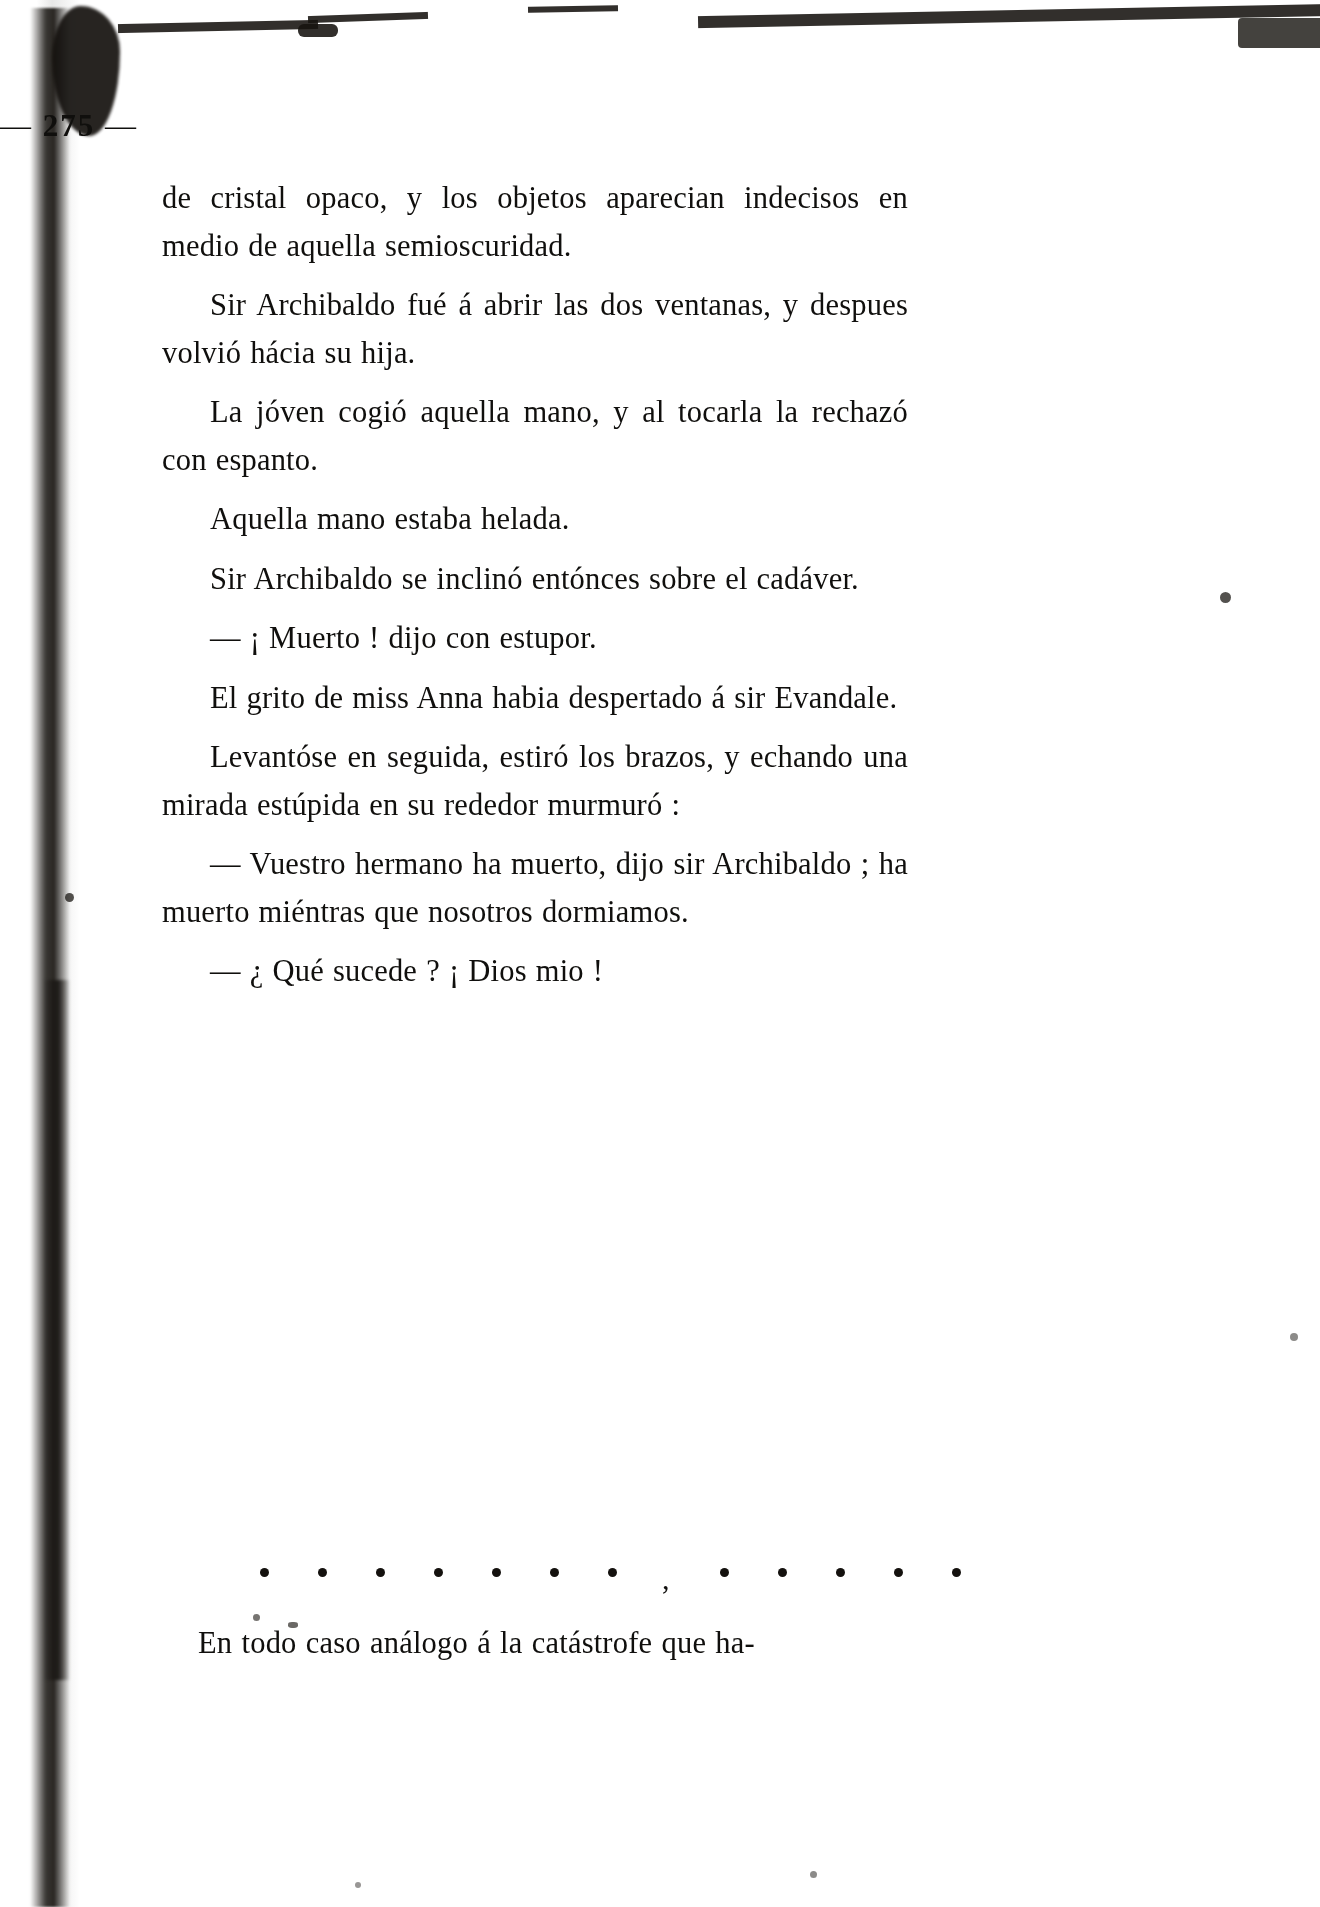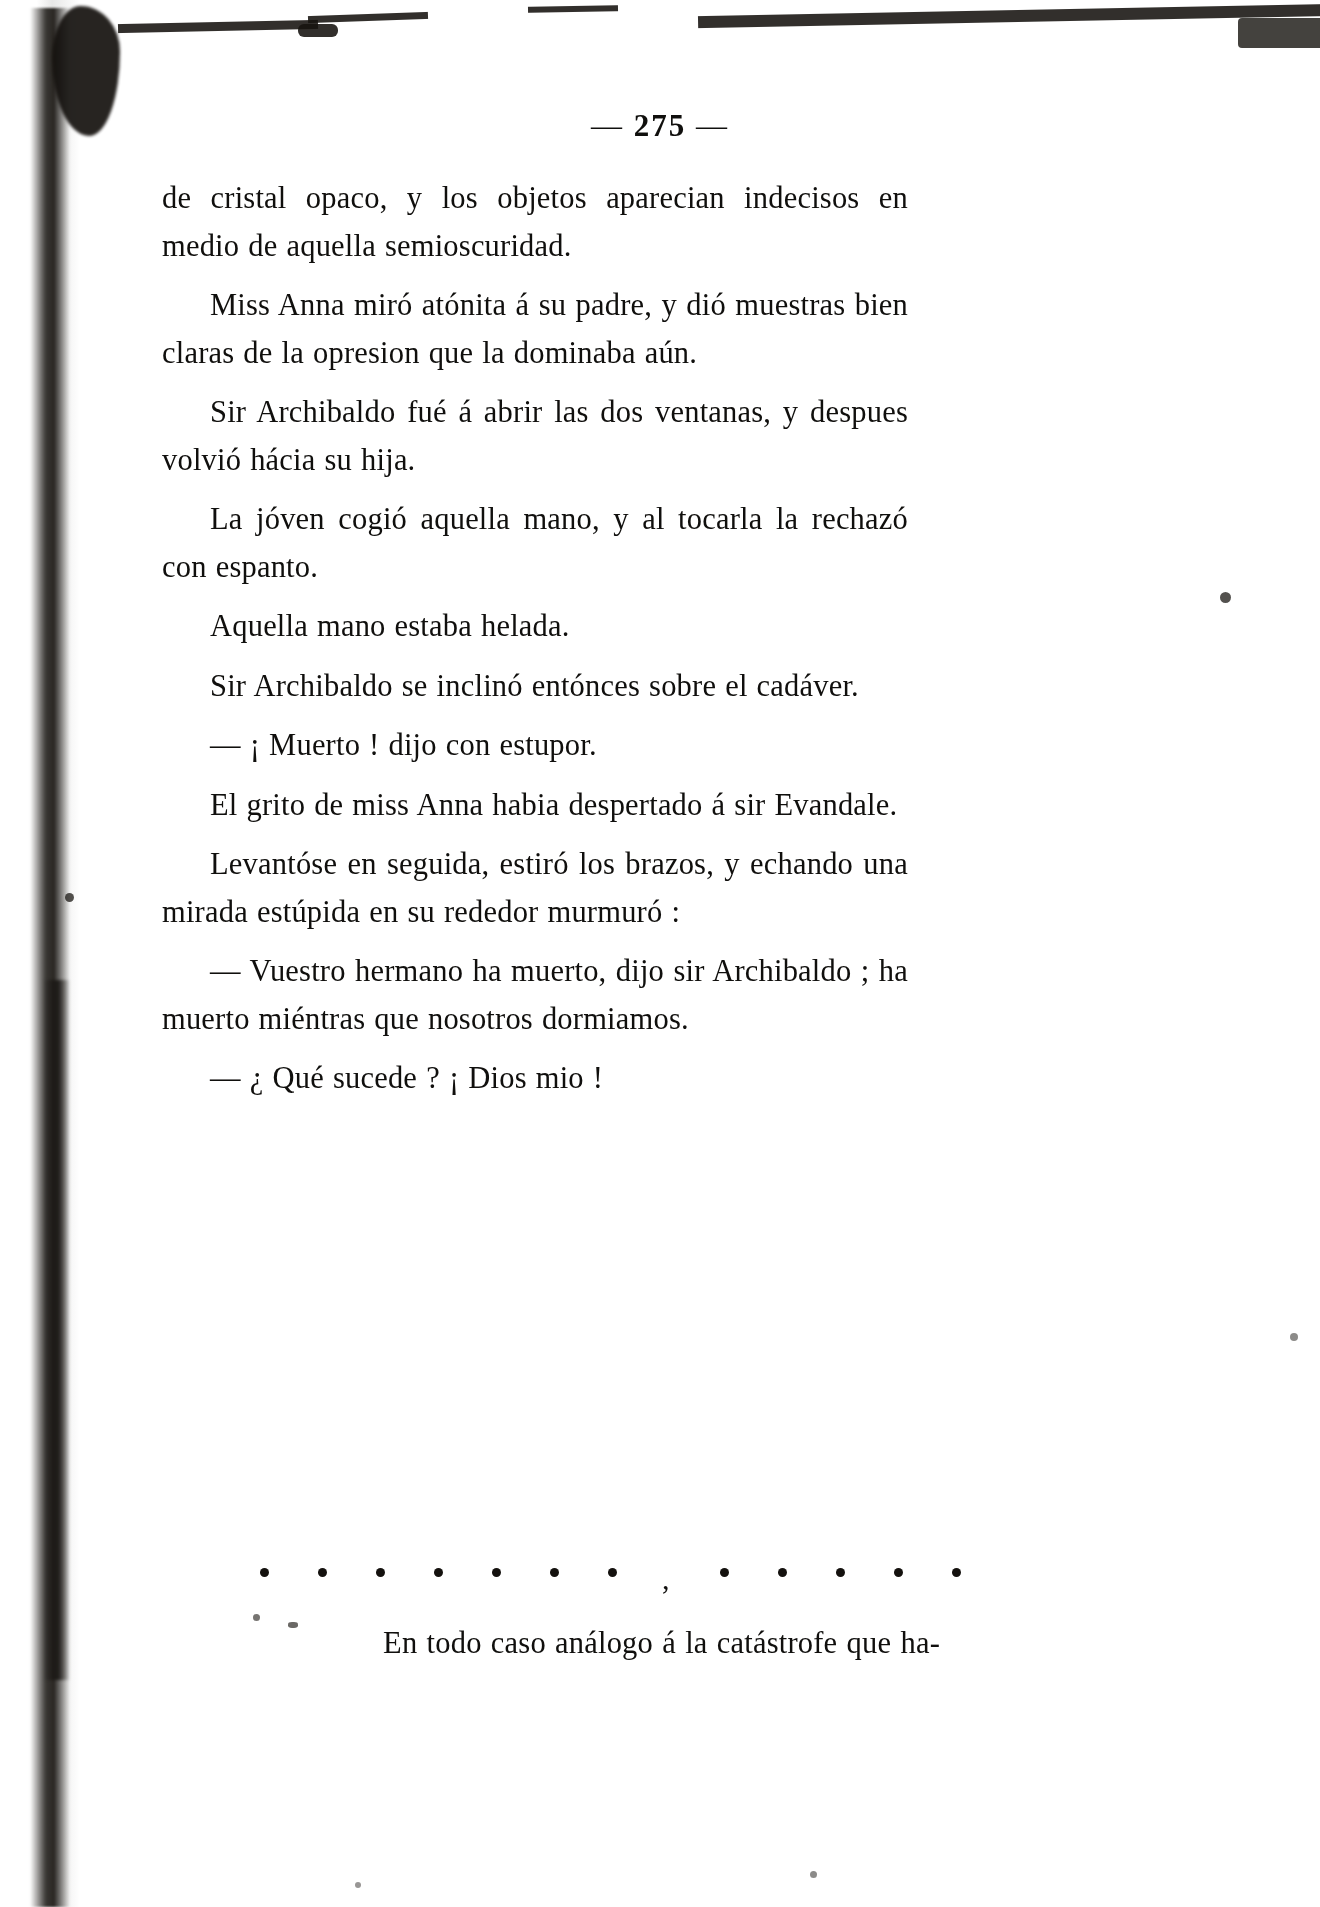--- a/index.html
+++ b/index.html
@@ -84,21 +84,20 @@
     left: 0;
     top: 0;
     width: 1320px;
     height: 1907px;
   }
   .folio {
     position: absolute;
     left: 0;
     top: 108px;
     width: 1320px;
-    text-align: center;
     font-size: 31px;
     letter-spacing: 2px;
     font-weight: 700;
   }
   .folio .dash { font-weight: 400; }
 
   .body-text {
     position: absolute;
     left: 150px;
     top: 163px;
@@ -144,21 +143,20 @@
   .last-line {
     position: absolute;
     left: 150px;
     top: 1620px;
     width: 790px;
     font-size: 30.5px;
     line-height: 47.5px;
     text-indent: 48px;
     letter-spacing: .2px;
     word-spacing: 1.4px;
-    text-align: right;
   }
 </style>
 </head>
 <body>
 
 <div class="page">
 
   <div class="scan-edge-left"></div>
   <div class="spine-dark"></div>
   <div class="spine-dark b"></div>
@@ -182,21 +180,20 @@
   <div class="speck" style="left:355px; top:1882px; width:6px; height:6px; opacity:.45;"></div>
 
   <div class="folio">
     <span class="dash">—</span>
     <span>275</span>
     <span class="dash">—</span>
   </div>
 
   <div class="body-text">
     <p class="noindent">de cristal opaco, y los objetos aparecian indecisos en medio de aquella semioscuridad.</p>
-    <p>Miss Anna miró atónita á su padre, y dió muestras bien claras de la opresion que la dominaba aún.</p>
     <p>Sir Archibaldo fué á abrir las dos ventanas, y despues volvió hácia su hija.</p>
     <p>La jóven cogió aquella mano, y al tocarla la rechazó con espanto.</p>
     <p>Aquella mano estaba helada.</p>
     <p>Sir Archibaldo se inclinó entónces sobre el cadáver.</p>
     <p class="dash-line">— ¡ Muerto ! dijo con estupor.</p>
     <p>El grito de miss Anna habia despertado á sir Evandale.</p>
     <p>Levantóse en seguida, estiró los brazos, y echando una mirada estúpida en su rededor murmuró :</p>
     <p class="dash-line">— Vuestro hermano ha muerto, dijo sir Archibaldo ; ha muerto miéntras que nosotros dormiamos.</p>
     <p class="dash-line">— ¿ Qué sucede ? ¡ Dios mio !</p>
   </div>

